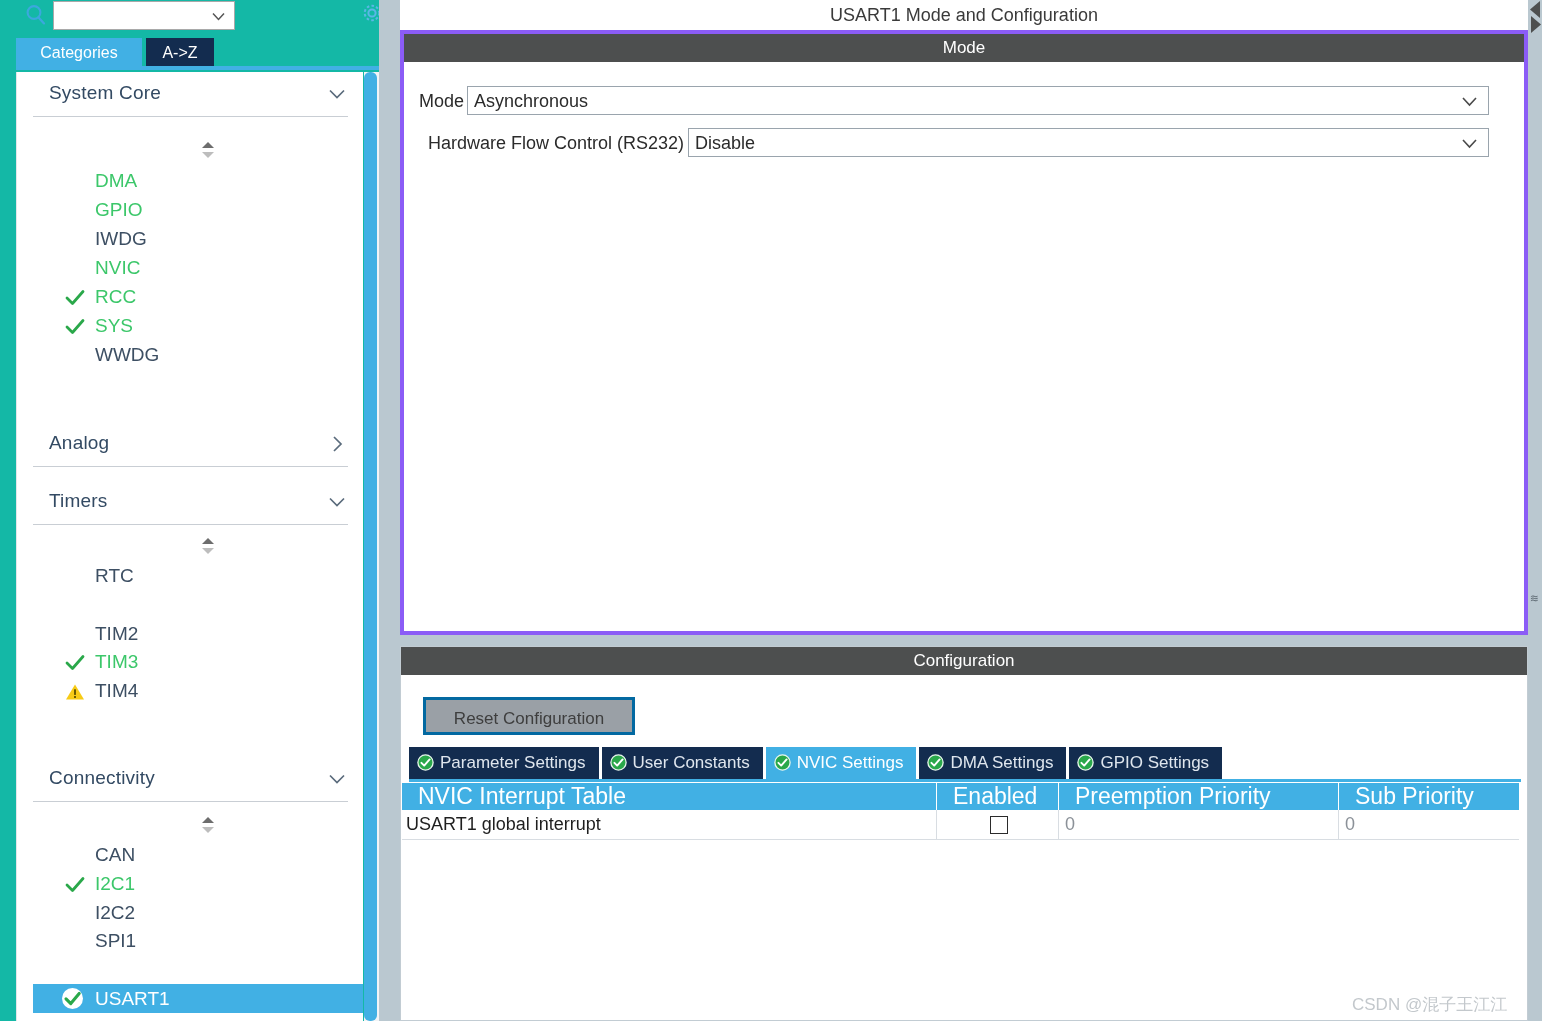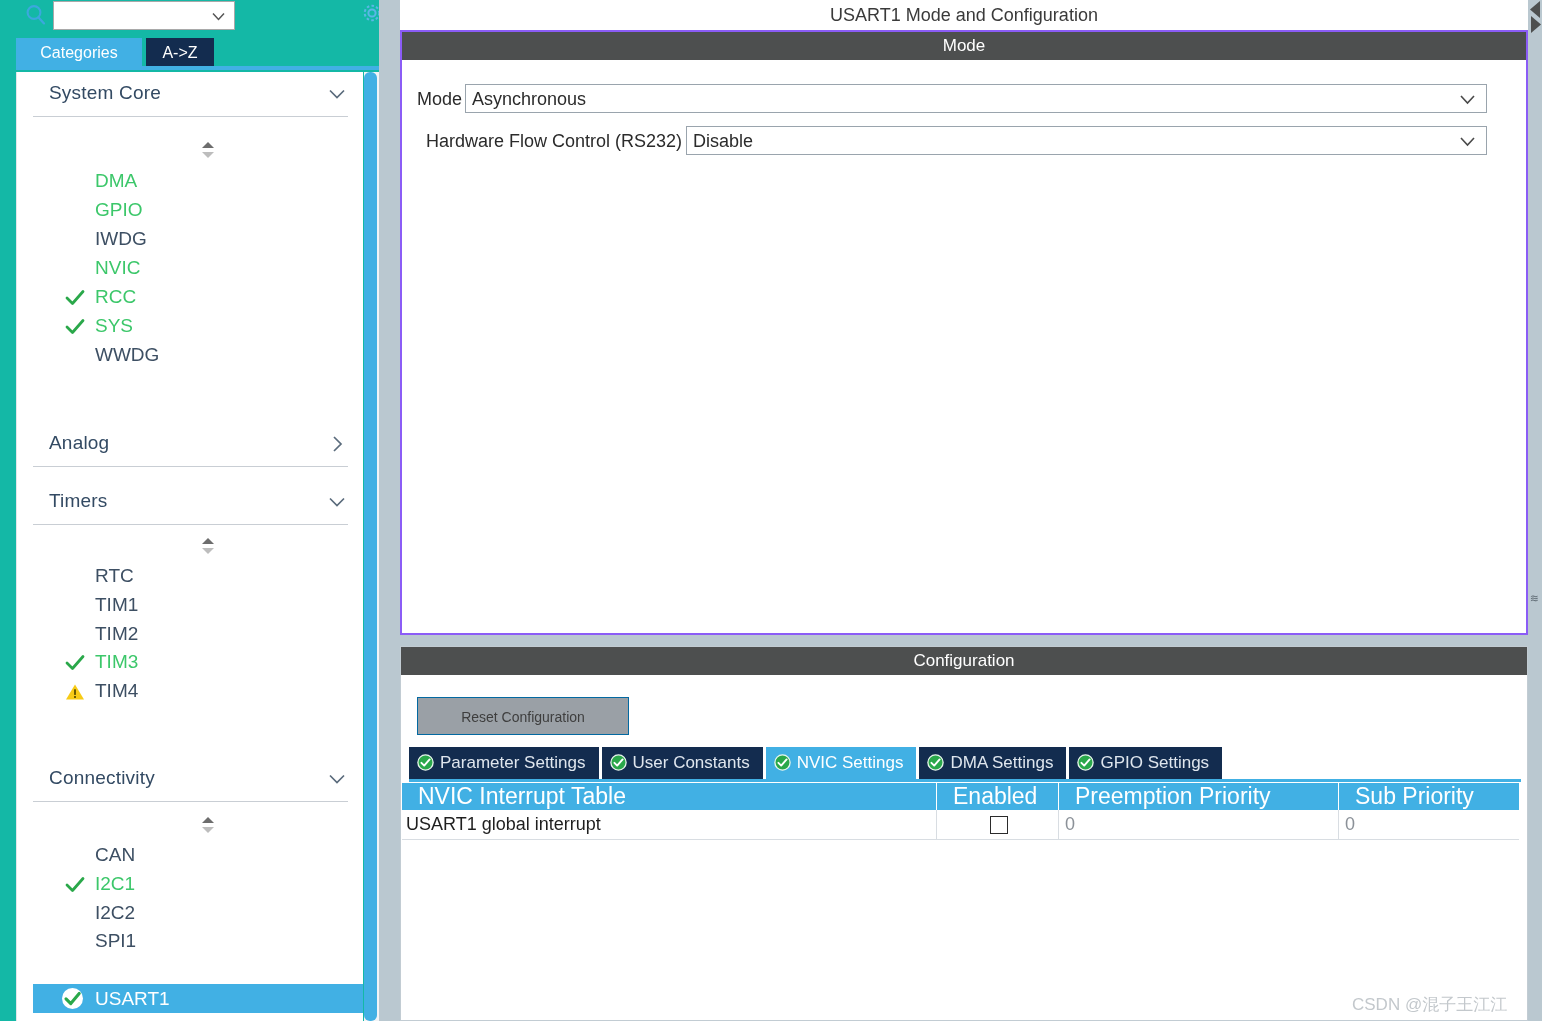--- a/index.html
+++ b/index.html
@@ -212,21 +212,21 @@
     line-height: 30px;
   }
 
   
   .mode-panel {
     position: absolute;
     left: 21px; top: 30px;
     width: 1128px;
     height: 605px;
     background: #ffffff;
-    border: 2px solid #8b5cf6;
+    border: 4px solid #8b5cf6;
     box-sizing: border-box;
   }
   .section-bar {
     position: absolute;
     left: 0; top: 0;
     width: 100%;
     height: 28px;
     line-height: 28px;
     background: #4d4f4f;
     color: #ffffff;
@@ -274,26 +274,26 @@
     position: absolute;
     left: 21px; top: 646px;
     width: 1128px;
     height: 375px;
     background: #ffffff;
     border: 1px solid #c2ccd3;
     box-sizing: border-box;
   }
   .reset-btn {
     position: absolute;
-    left: 16px; top: 50px;
+    left: 22px; top: 50px;
     width: 212px; height: 38px;
     background: #9aa0a6;
-    border: 1px solid #0369a1;
+    border: 3px solid #0369a1;
     color: #3e3e3e;
-    font-size: 14px;
+    font-size: 17px;
     line-height: 38px;
     text-align: center;
     box-sizing: border-box;
     cursor: default;
   }
 
   .cfg-tabs {
     position: absolute;
     left: 8px; top: 100px;
     height: 32px;
@@ -512,23 +512,20 @@
       </div>
       <div class="grp-spinner" style="top:464px;">
         <svg width="18" height="20" viewBox="0 0 18 20">
           <polygon points="9,2 15,8 3,8" fill="#6d6d6d"></polygon>
           <polygon points="9,18 15,12 3,12" fill="#bdbdbd"></polygon>
         </svg>
       </div>
       <div class="peri c-dark" style="top:489px;">
         <span class="pname">RTC</span>
       </div>
-      <div class="peri c-dark" style="top:518px;">
-        <span class="pname">TIM1</span>
-      </div>
       <div class="peri c-dark" style="top:547px;">
         <span class="pname">TIM2</span>
       </div>
       <div class="peri c-green" style="top:575px;">
         <span class="pmark">
           <svg width="20" height="20" viewBox="0 0 20 20">
             <polyline points="2,10 7.5,15.5 18,3.5" fill="none" stroke="#2aa84a" stroke-width="2.8" stroke-linecap="round" stroke-linejoin="round"></polyline>
           </svg>
         </span>
         <span class="pname">TIM3</span>

